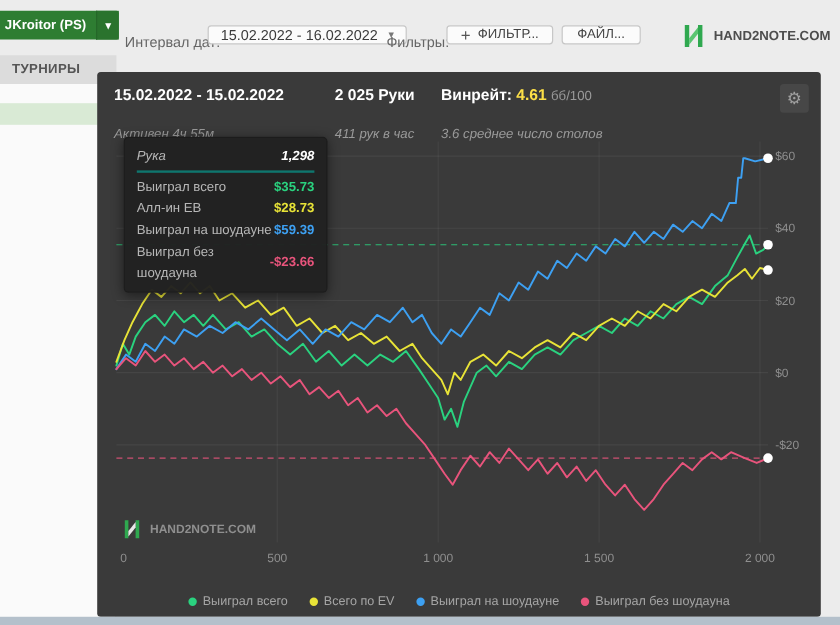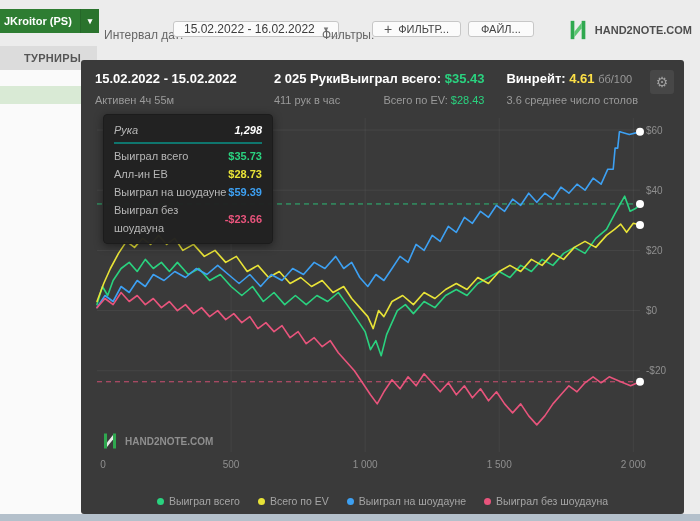--- a/index.html
+++ b/index.html
@@ -24,28 +24,28 @@
   .filter-btn .plus { font-size:14px; color:#555; line-height:1; }
   .file-btn { left:468px; padding:0 12px; font-size:11px; color:#444; }
   .logo { position:absolute; right:8px; top:19px; display:flex; align-items:center; gap:6px;
     font-size:11px; font-weight:bold; color:#4d4d4d; }
 
   
   .sidebar { position:absolute; left:0; top:0; width:97px; height:514px; }
   .side-white { position:absolute; left:0; top:70px; width:97px; bottom:-444px; height:444px;
     background:#fafafa; border-right:1px solid #d6d6d6; }
   .side-tab { position:absolute; left:0; top:46px; width:97px; height:24px; background:#dcdcdc; color:#555;
-    font-size:11px; font-weight:bold; letter-spacing:.3px; display:flex; align-items:center; padding-left:24px; cursor:pointer; }
+    font-size:11px; font-weight:bold; letter-spacing:.3px; display:flex; align-items:center; padding-left:10px; cursor:pointer; }
   .side-sel { position:absolute; left:0; top:86px; width:96px; height:18px; background:#d9ead5; cursor:pointer; }
 
   
   .panel { position:absolute; left:81px; top:60px; width:603px; height:454px; background:#3a3a3a; border-radius:3px; }
   .panel-header { position:absolute; left:14px; top:11px; right:46px; display:flex; align-items:flex-start; }
   .ph-main { font-size:13px; font-weight:bold; color:#fff; white-space:nowrap; }
-  .ph-sub { font-size:11px; color:#9a9a9a; margin-top:8px; white-space:nowrap; }
+  .ph-sub { font-size:11px; color:#9a9a9a; margin-top:20px; white-space:nowrap;font-style:italic; }
   .ph-col1 { width:170px; }
   .ph-col2 { margin-left:14px; }
   .ph-col3 { margin-left:auto; text-align:right; }
   .ph-col4 { margin-left:22px; text-align:left; }
   .green-val { color:#2ad27f; }
   .orange-val { color:#fde047;text-align:right; }
   .unit { color:#9a9a9a; font-weight:normal; font-size:11px; }
   .gear-btn { position:absolute; right:10px; top:10px; width:24px; height:24px; background:#474747; border-radius:3px;
     color:#9f9f9f; display:flex; align-items:center; justify-content:center; font-size:14px; cursor:pointer; }
 
@@ -112,30 +112,20 @@
 
   <div class="panel">
     <div class="panel-header">
       <div class="ph-col1">
         <div class="ph-main">15.02.2022 - 15.02.2022</div>
         <div class="ph-sub">Активен 4ч 55м</div>
       </div>
       <div class="ph-col2">
         <div class="ph-main">2 025 Руки</div>
         <div class="ph-sub">411 рук в час</div>
-      </div>
-      <div class="ph-col3">
-        <div class="ph-main">
-          <span>Выиграл всего:</span>
-          <span class="green-val">$35.43</span>
-        </div>
-        <div class="ph-sub">
-          <span>Всего по EV:</span>
-          <span class="green-val">$28.43</span>
-        </div>
       </div>
       <div class="ph-col4">
         <div class="ph-main">
           <span>Винрейт:</span>
           <span class="orange-val">4.61</span>
           <span class="unit">бб/100</span>
         </div>
         <div class="ph-sub">3.6 среднее число столов</div>
       </div>
     </div>

